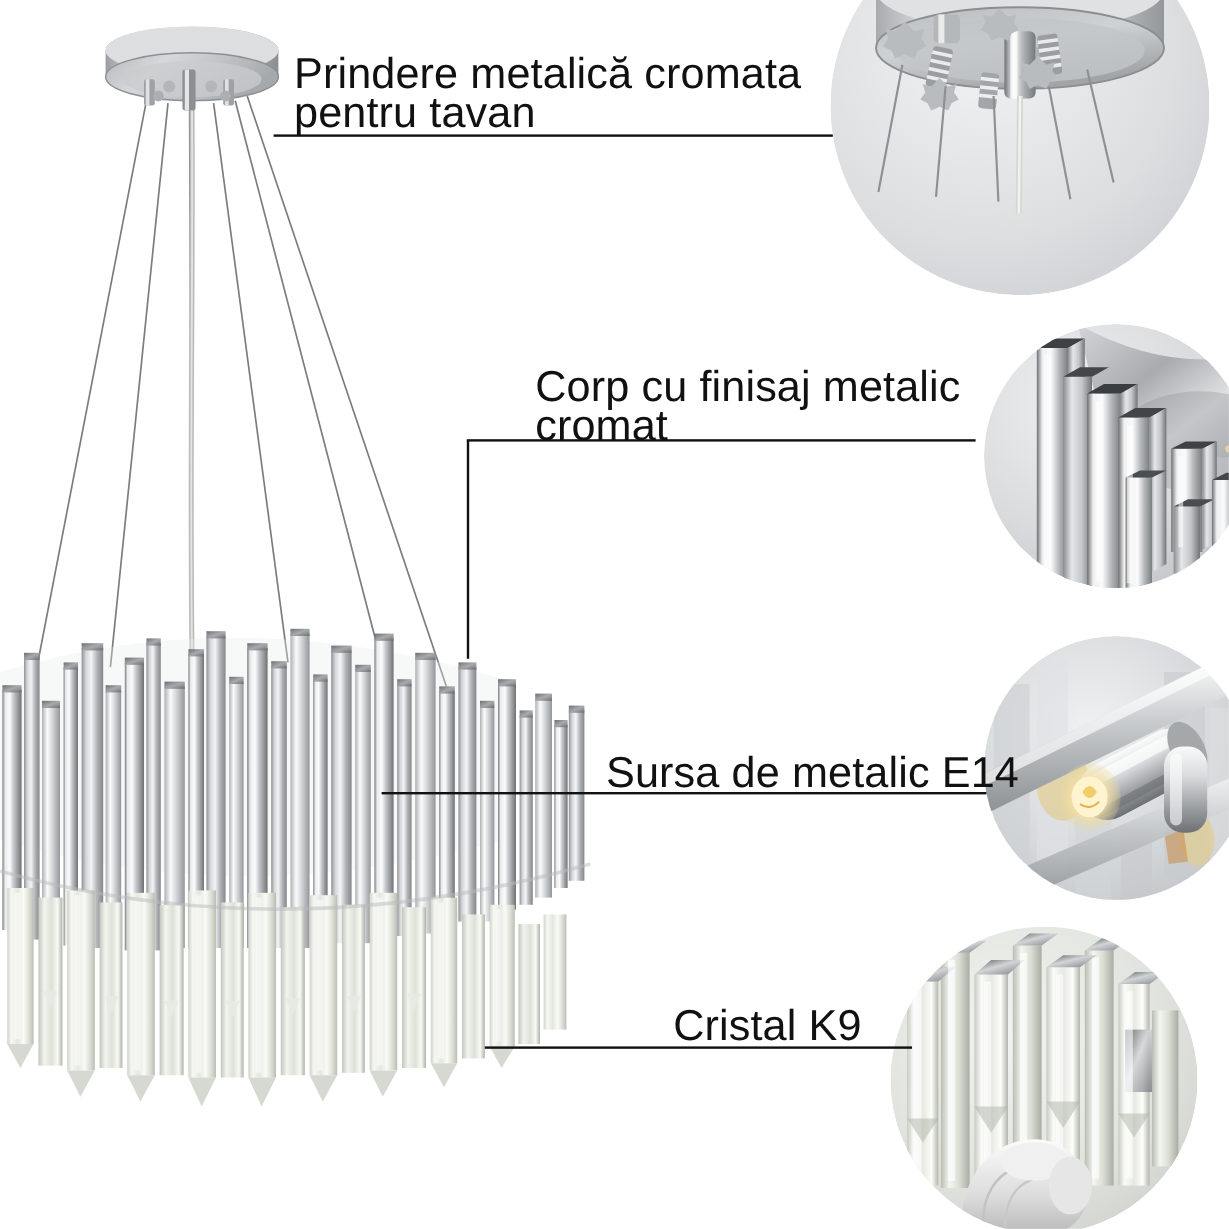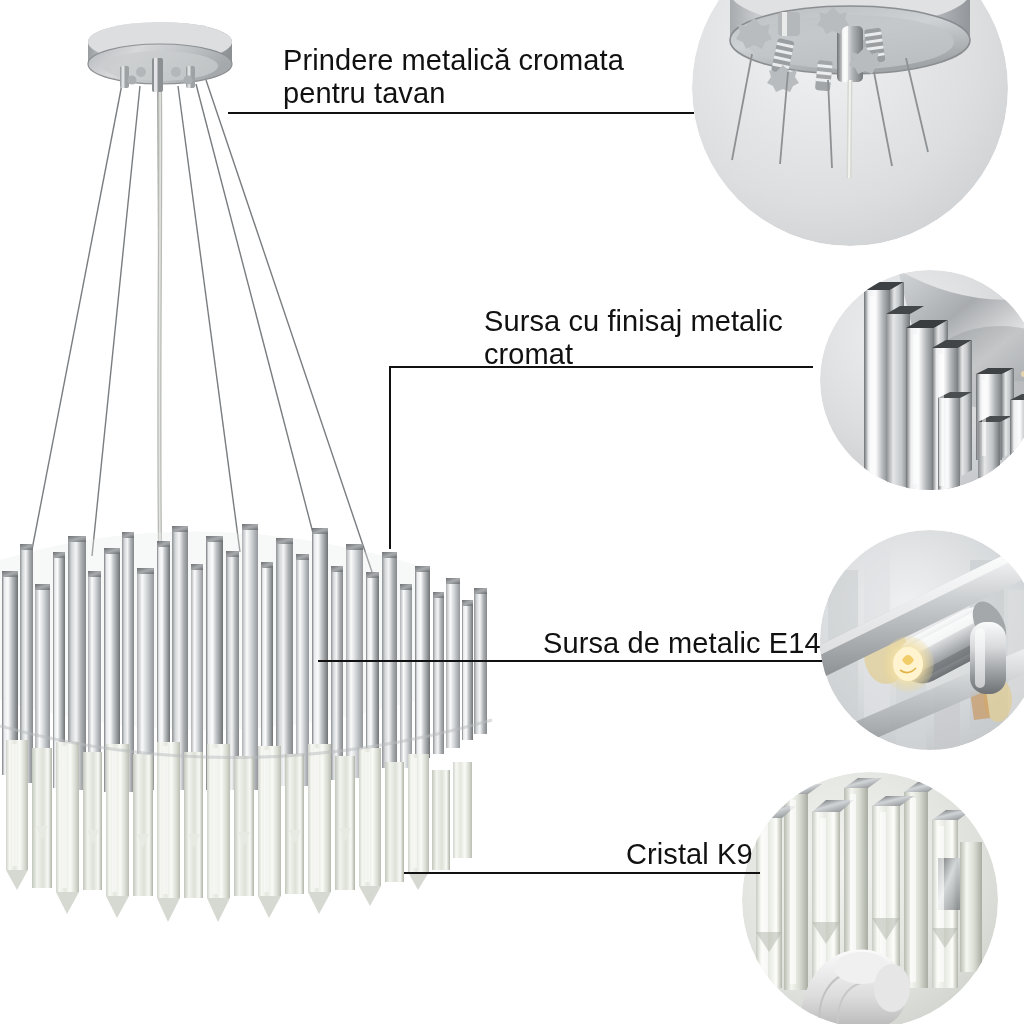--- a/index.html
+++ b/index.html
@@ -3,26 +3,25 @@
 <meta charset="utf-8">
 <style>
   html,body{margin:0;padding:0;background:#ffffff;}
   body{width:1024px;height:1024px;overflow:hidden;font-family:"Liberation Sans",sans-serif;position:relative;}
   #stage{position:absolute;left:0;top:0;width:1024px;height:1024px;background:#fff;}
 
   .label{
     position:absolute;
     color:#111111;
     font-family:"Liberation Sans",sans-serif;
-    font-size:29px;
+    font-size:36px;
     line-height:33px;
     font-weight:400;
     letter-spacing:.1px;
     white-space:pre-line;
-    margin-left:38px;
   }
 
   .leader{position:absolute;background:#111;}
   .leader-h{height:2px;}
   .leader-v{width:2px;}
 
   svg.art{position:absolute;left:0;top:0;width:1024px;height:1024px;overflow:visible;pointer-events:none;}
 
   .circ-wrap{position:absolute;overflow:hidden;border-radius:50%;}
 </style>
@@ -581,20 +580,20 @@
   <div class="leader leader-v" style="left:389px;top:367px;height:182px;"></div>
   <div class="leader leader-h" style="left:389px;top:366px;width:424px;"></div>
 
   <div class="leader leader-h" style="left:318px;top:660px;width:504px;"></div>
 
   <div class="leader leader-h" style="left:404px;top:872px;width:356px;"></div>
 
   <div class="label" style="left:245px;top:44px;">Prindere metalică cromata
 pentru tavan</div>
 
-  <div class="label" style="left:446px;top:305px;">Sursa cu finisaj metalic
+  <div class="label" style="left:446px;top:305px;">Corp cu finisaj metalic
 cromat</div>
 
   <div class="label" style="left:505px;top:627px;">Sursa de metalic E14</div>
 
-  <div class="label" style="left:588px;top:838px;">Cristal K9</div>
+  <div class="label" style="left:561px;top:838px;">Cristal K9</div>
 
 </div>
 
 </body></html>

